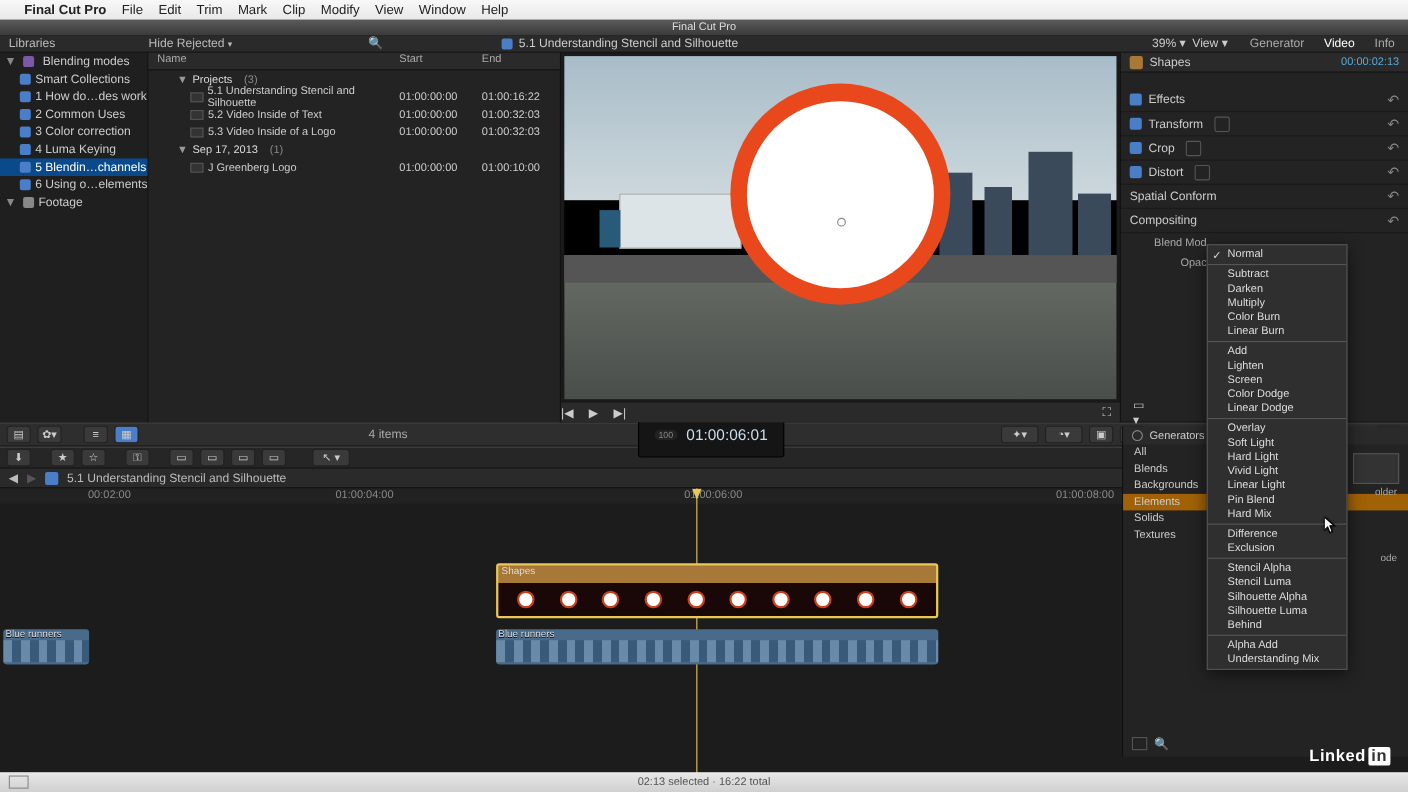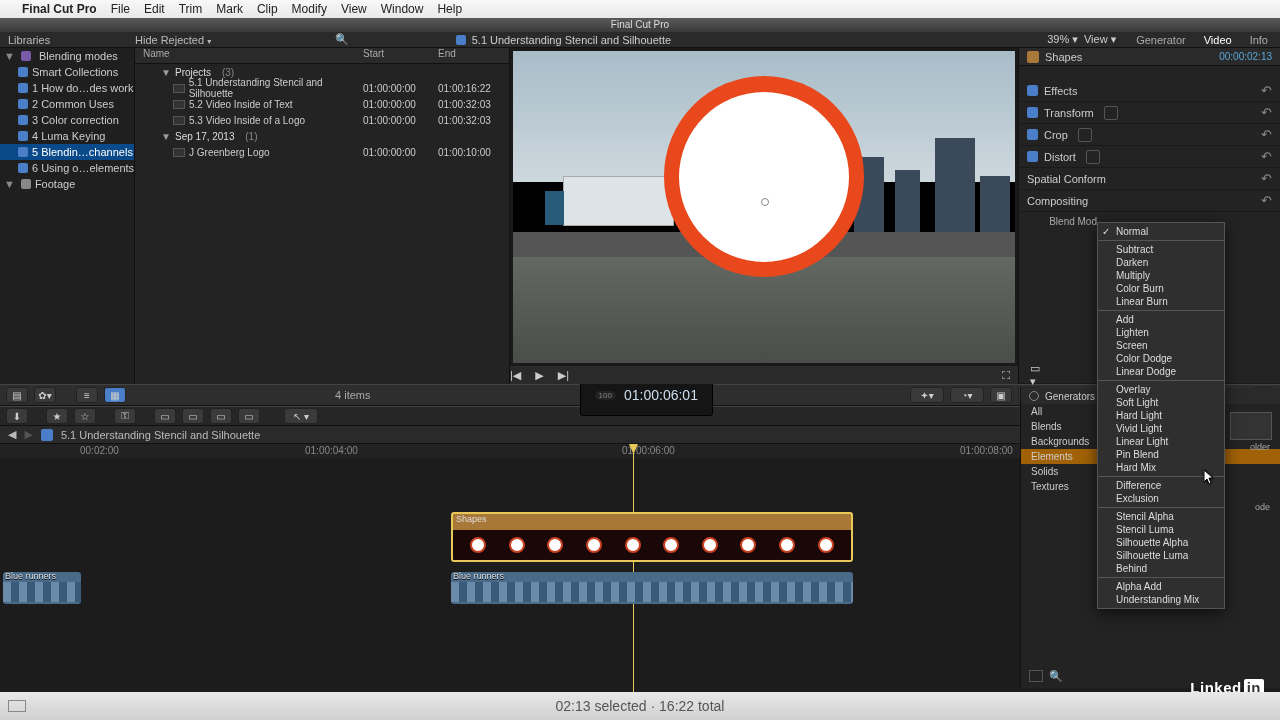--- a/index.html
+++ b/index.html
@@ -106,21 +106,21 @@
 .side-panel .sp-cat{padding:2px 10px;font-size:10px;color:#ccc;}
 .side-panel .sp-cat.sel{background:#a16207;}
 .side-panel .thumb{position:absolute;right:8px;top:24px;width:42px;height:28px;background:#333;border:1px solid #555;}
 .side-panel .thlbl{position:absolute;right:10px;top:54px;font-size:9px;color:#aaa;}
 
 .blend-menu{position:absolute;right:55px;top:222px;width:128px;background:#2f2f2f;border:1px solid #555;box-shadow:0 4px 14px rgba(0,0,0,.6);z-index:100;font-size:10px;padding:2px 0;}
 .blend-menu .bm-item{padding:1px 10px 1px 18px;position:relative;color:#ddd;cursor:default;}
 .blend-menu .bm-item.checked::before{content:"✓";position:absolute;left:4px;}
 .blend-menu .bm-sep{height:1px;background:#555;margin:2px 0;}
 
-.status{position:absolute;bottom:0;left:0;right:0;height:28px;background:linear-gradient(#e8e8e8,#d0d0d0);display:flex;align-items:center;justify-content:center;color:#555;font-size:14px;}
+.status{position:absolute;bottom:0;left:0;right:0;height:18px;background:linear-gradient(#e8e8e8,#d0d0d0);display:flex;align-items:center;justify-content:center;color:#555;font-size:10px;}
 .status .sq{position:absolute;left:8px;width:18px;height:12px;border:1px solid #888;}
 
 .linkedin{position:absolute;right:16px;bottom:24px;color:#fff;font-size:15px;font-weight:600;letter-spacing:.5px;}
 .linkedin .box{display:inline-block;background:#fff;color:#333;padding:0 3px;border-radius:2px;margin-left:2px;font-weight:700;}
 
 .cursor{position:absolute;left:1204px;top:470px;width:12px;height:16px;z-index:200;}
 .cursor svg{filter:drop-shadow(0 0 1px #000);}
 </style>
 </head>
 <body>
@@ -302,20 +302,23 @@
     <div class="insp-section">
         <span>Spatial Conform</span>
         <span class="reset">↶</span>
       </div>
     <div class="insp-section">
         <span>Compositing</span>
         <span class="reset">↶</span>
       </div>
     <div class="insp-row">
         <span class="lbl">Blend Mod</span>
+      </div>
+    <div class="insp-row">
+        <span class="lbl">Opac</span>
       </div>
     <div style="flex:1"></div>
     <div class="insp-section" style="justify-content:center">
         <span>s Preset</span>
       </div>
   </div>
 </div>
 
 <div class="mid-toolbar">
   <div class="tb-btn">▤</div>

